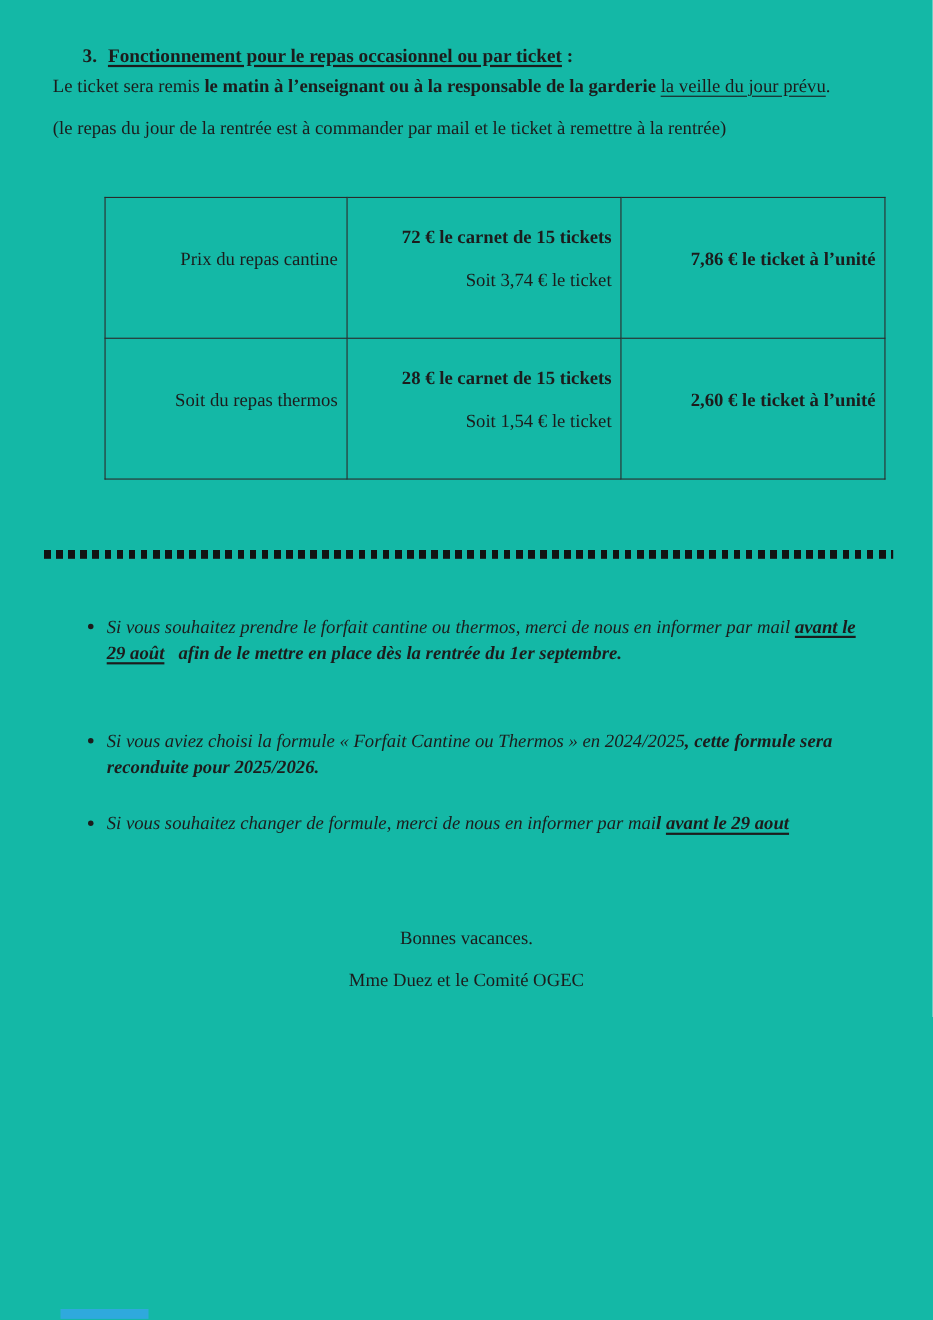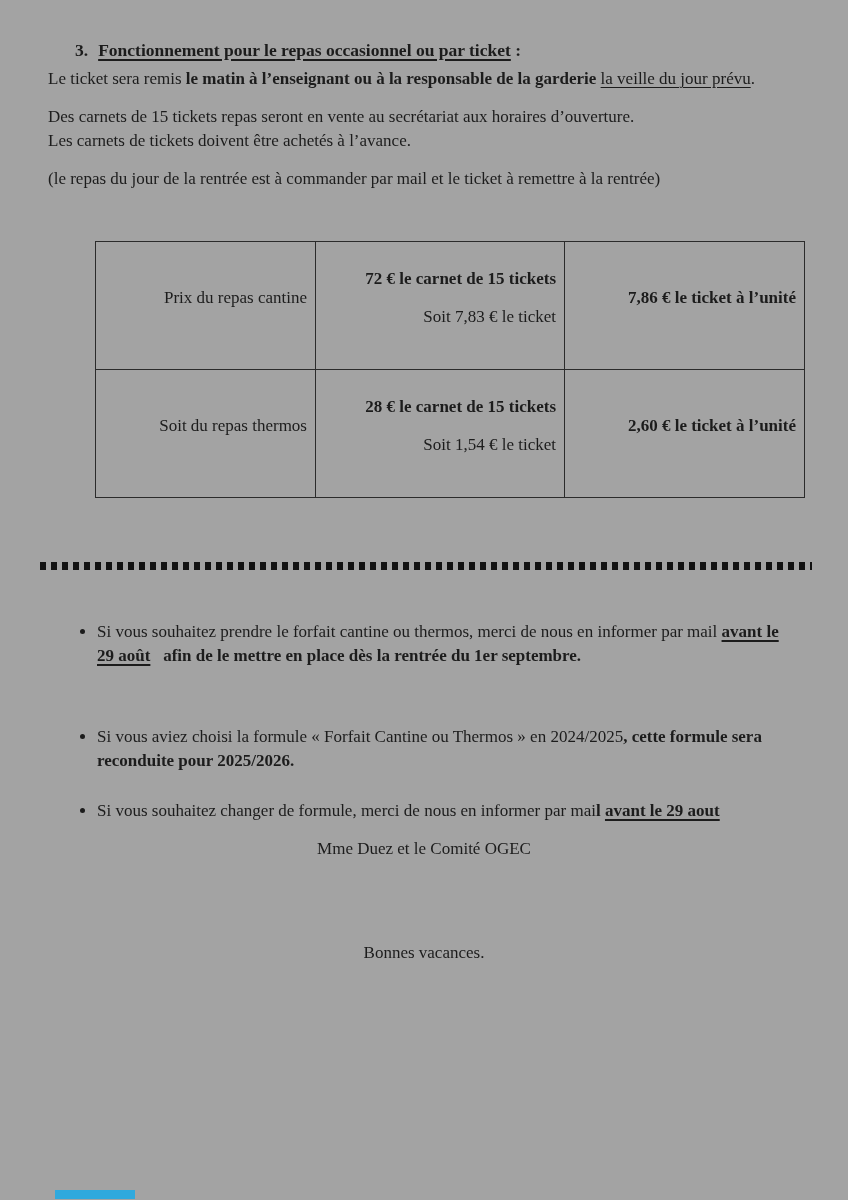--- a/index.html
+++ b/index.html
@@ -1,21 +1,21 @@
 <!DOCTYPE html>
 <html><head>
 <meta charset="utf-8">
 <style>
   html, body { margin: 0; padding: 0; background: #ffffff; }
   .page {
     position: relative;
     width: 848px;
     height: 1200px;
     margin: 0 auto;
-    background: #a3a3a3;
+    background: #14b8a6;
     overflow: hidden;
     font-family: "Liberation Serif", "DejaVu Serif", serif;
     font-size: 17px;
     line-height: 1.42;
     color: #1c1c1c;
   }
   .heading {
     margin: 38px 40px 0 75px;
     font-weight: bold;
     font-size: 17.5px;
@@ -53,20 +53,21 @@
     margin: 64px 0 0 40px;
     width: 772px;
     height: 8px;
     background: repeating-linear-gradient(90deg, #121212 0px, #121212 6px, transparent 6px, transparent 11px);
   }
 
   ul.bullets {
     margin: 50px 40px 11px 0;
     padding-left: 97px;
     list-style: disc outside;
+    font-style: italic;
   }
   ul.bullets li { margin-bottom: 56px; padding-right: 20px; }
   ul.bullets li.li2 { margin-bottom: 26px; }
   ul.bullets li.li3 { margin-bottom: 0; }
 
   .closing { text-align: center; }
   .closing-1 { margin-top: 80px; }
   .closing-2 { margin-top: 14px; }
 
   .accent-bar {
@@ -83,34 +84,30 @@
 <div class="page" style="color: rgb(28, 28, 28);">
 
   <div class="heading">
     <span class="num">3.</span><span class="title">Fonctionnement pour le repas occasionnel ou par ticket</span><span> :</span>
   </div>
 
   <p class="para p1">
     <span>Le ticket sera remis </span><span class="b">le matin à l’enseignant ou à la responsable de la garderie </span><span class="u">la veille du jour prévu</span><span>.</span>
   </p>
 
-  <p class="para p2">
-    <span>Des carnets de 15 tickets repas seront en vente au secrétariat aux horaires d’ouverture.</span><br>
-    <span>Les carnets de tickets doivent être achetés à l’avance.</span>
-  </p>
 
   <p class="para p3">(le repas du jour de la rentrée est à commander par mail et le ticket à remettre à la rentrée)</p>
 
   <table class="price">
     <tbody>
       <tr>
         <td class="col-label">Prix du repas cantine</td>
         <td class="col-carnet">
           <div class="carnet-line">72 € le carnet de 15 tickets</div>
-          <div class="soit-line">Soit 7,83 € le ticket</div>
+          <div class="soit-line">Soit 3,74 € le ticket</div>
         </td>
         <td class="col-unit">7,86 € le ticket à l’unité</td>
       </tr>
       <tr>
         <td class="col-label">Soit du repas thermos</td>
         <td class="col-carnet">
           <div class="carnet-line">28 € le carnet de 15 tickets</div>
           <div class="soit-line">Soit 1,54 € le ticket</div>
         </td>
         <td class="col-unit">2,60 € le ticket à l’unité</td>
@@ -125,18 +122,18 @@
       <span>Si vous souhaitez prendre le forfait cantine ou thermos, merci de nous en informer par mail </span><span class="bu">avant le 29 août</span><span class="b">&nbsp;&nbsp; afin de le mettre en place dès la rentrée du 1er septembre.</span>
     </li>
     <li class="li2">
       <span> Si vous aviez choisi la formule « Forfait Cantine ou Thermos » en 2024/2025</span><span class="b">, cette formule sera reconduite pour 2025/2026.</span>
     </li>
     <li class="li3">
       <span>Si vous souhaitez changer de formule, merci de nous en informer par mai</span><span class="b">l </span><span class="bu">avant le 29 aout</span>
     </li>
   </ul>
 
+  <div class="closing closing-1">Bonnes vacances.</div>
   <div class="closing closing-2">Mme Duez et le Comité OGEC</div>
-  <div class="closing closing-1">Bonnes vacances.</div>
 
   <div class="accent-bar" style="background: rgb(47, 169, 221);"></div>
 
 </div>
 
 </body></html>

